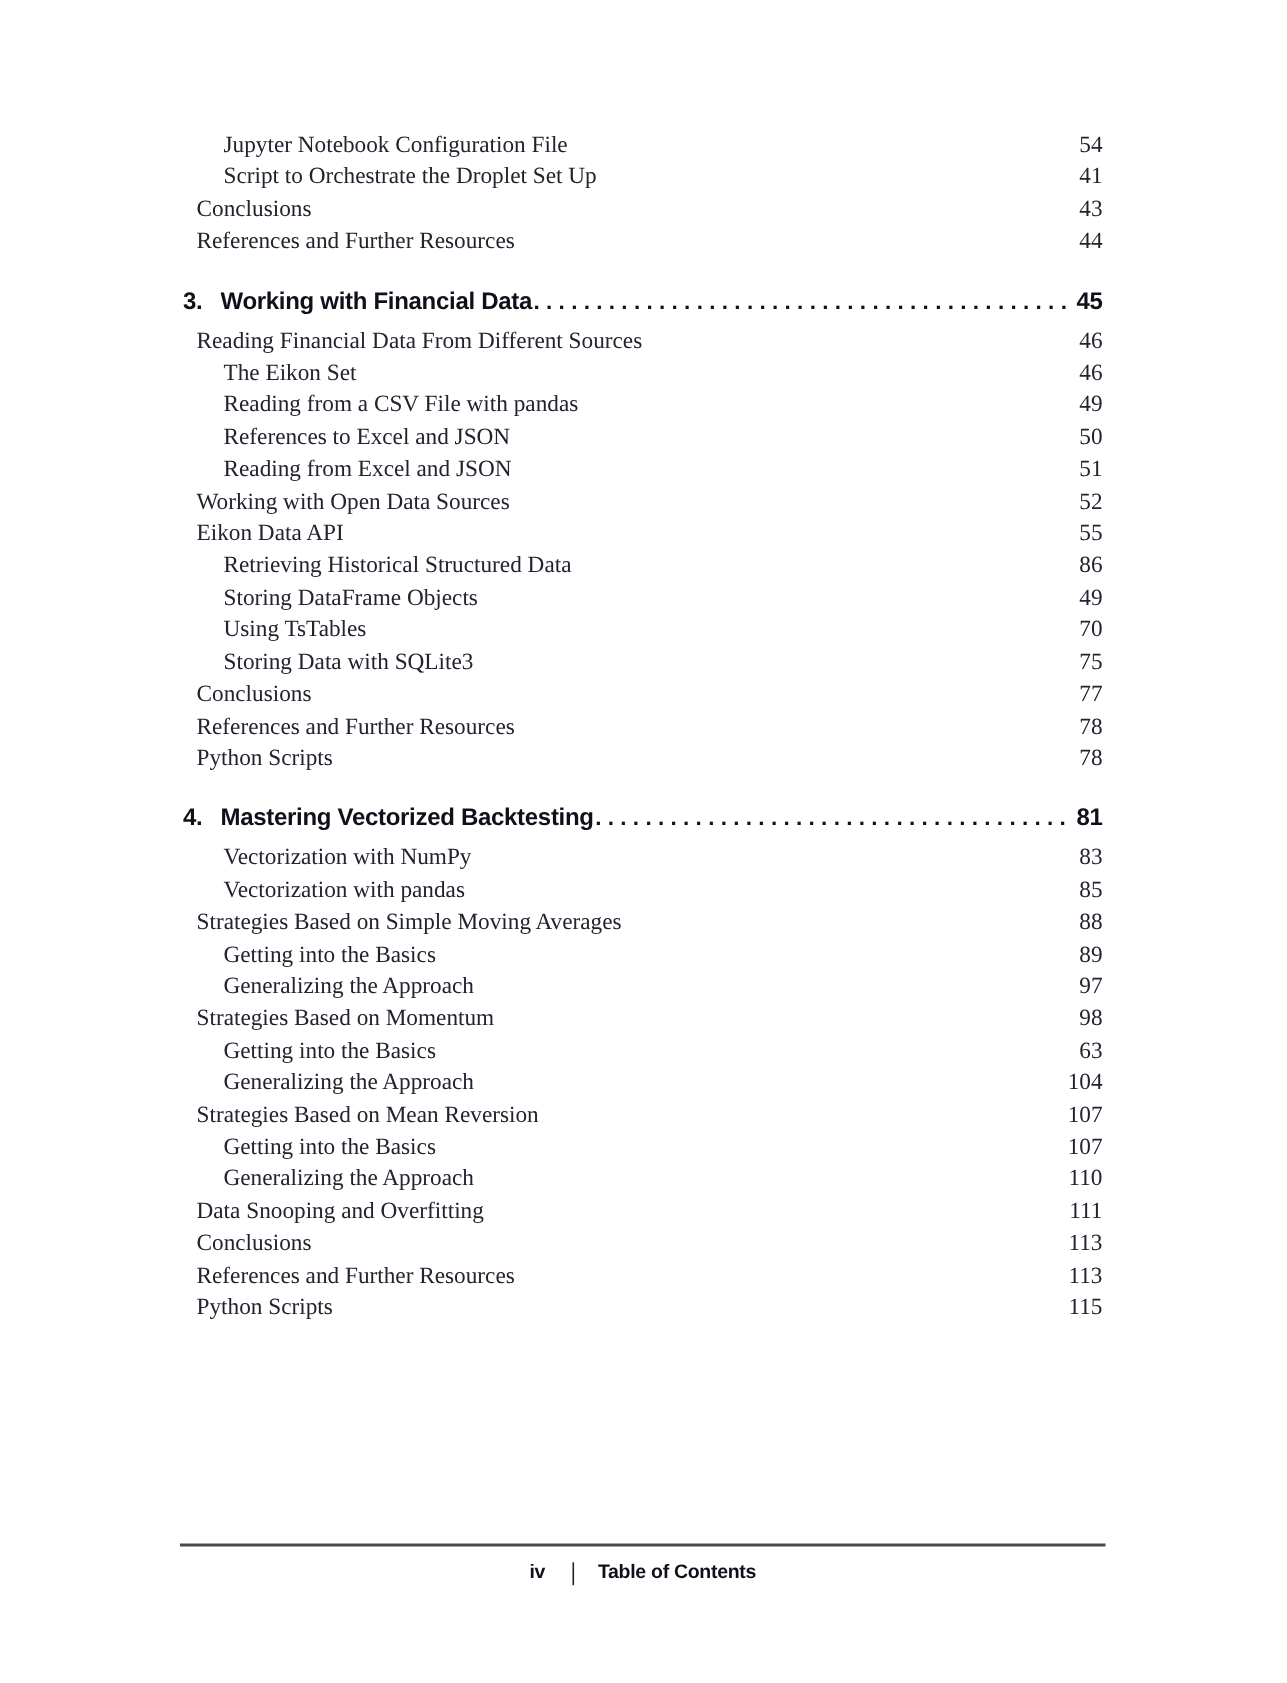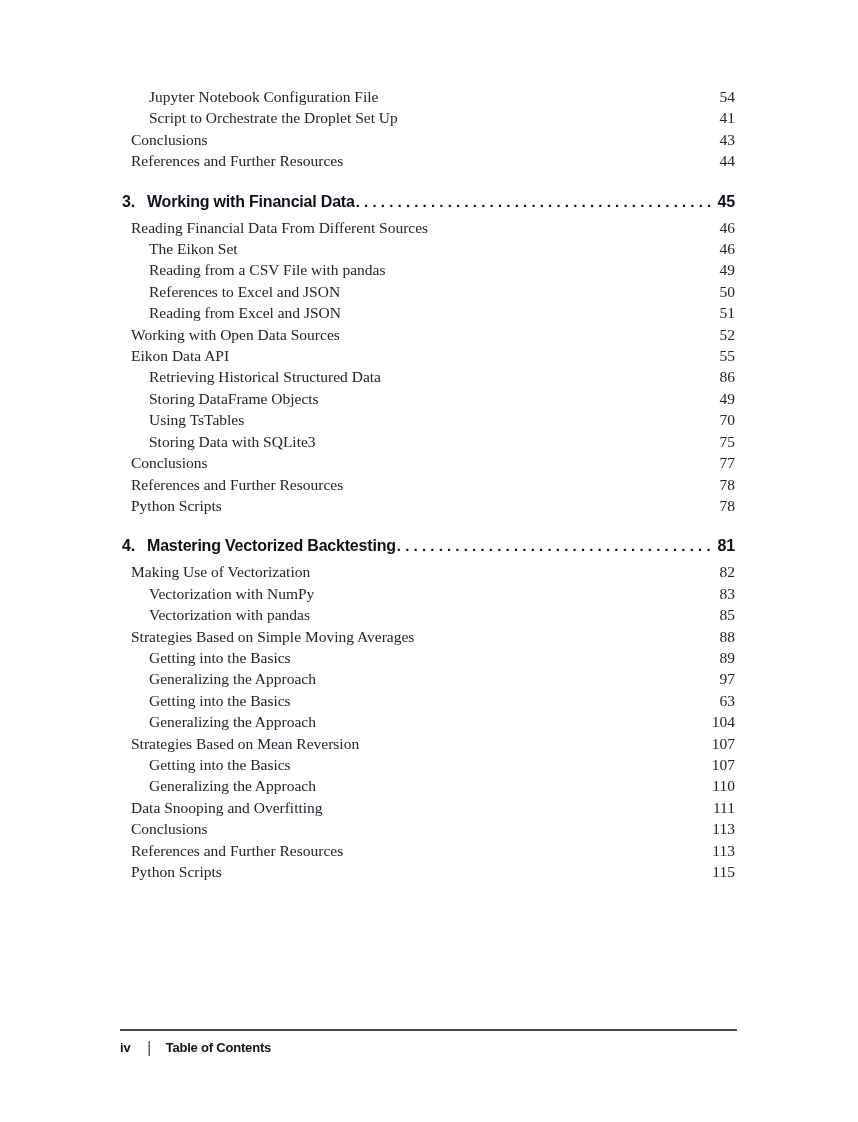--- a/index.html
+++ b/index.html
@@ -75,20 +75,21 @@
   }
   .footer-meta {
     margin-top: 9px;
     display: flex;
     align-items: baseline;
     font-family: "Liberation Sans", "DejaVu Sans", sans-serif;
     font-weight: bold;
     font-size: 13px;
     letter-spacing: -0.2px;
     color: var(--ink-bold);
+    justify-content: center;
   }
   .footer-folio { }
   .footer-sep { margin: 0 15px 0 17px; font-weight: normal; color: #222; transform: scaleY(1.25); display: inline-block; }
   .footer-label { }
 </style>
 </head>
 <body>
 
 <div class="page">
   <div class="content" id="toc-root">
@@ -192,25 +193,20 @@
     <span class="entry-page">78</span>
   </div>
       </section>
       <section class="group chapter-group">
         <div class="row chapter-row">
     <span class="chapter-num">4.</span>
     <span class="chapter-title">Mastering Vectorized Backtesting</span>
     <span class="leader"></span>
     <span class="chapter-page">81</span>
   </div>
-        <div class="row entry-row lvl1">
-    <span class="entry-title">Making Use of Vectorization</span>
-    <span class="spacer"></span>
-    <span class="entry-page">82</span>
-  </div>
         <div class="row entry-row lvl2">
     <span class="entry-title">Vectorization with NumPy</span>
     <span class="spacer"></span>
     <span class="entry-page">83</span>
   </div>
         <div class="row entry-row lvl2">
     <span class="entry-title">Vectorization with pandas</span>
     <span class="spacer"></span>
     <span class="entry-page">85</span>
   </div>
@@ -221,20 +217,25 @@
   </div>
         <div class="row entry-row lvl2">
     <span class="entry-title">Getting into the Basics</span>
     <span class="spacer"></span>
     <span class="entry-page">89</span>
   </div>
         <div class="row entry-row lvl2">
     <span class="entry-title">Generalizing the Approach</span>
     <span class="spacer"></span>
     <span class="entry-page">97</span>
+  </div>
+        <div class="row entry-row lvl1">
+    <span class="entry-title">Strategies Based on Momentum</span>
+    <span class="spacer"></span>
+    <span class="entry-page">98</span>
   </div>
         <div class="row entry-row lvl2">
     <span class="entry-title">Getting into the Basics</span>
     <span class="spacer"></span>
     <span class="entry-page">63</span>
   </div>
         <div class="row entry-row lvl2">
     <span class="entry-title">Generalizing the Approach</span>
     <span class="spacer"></span>
     <span class="entry-page">104</span>

